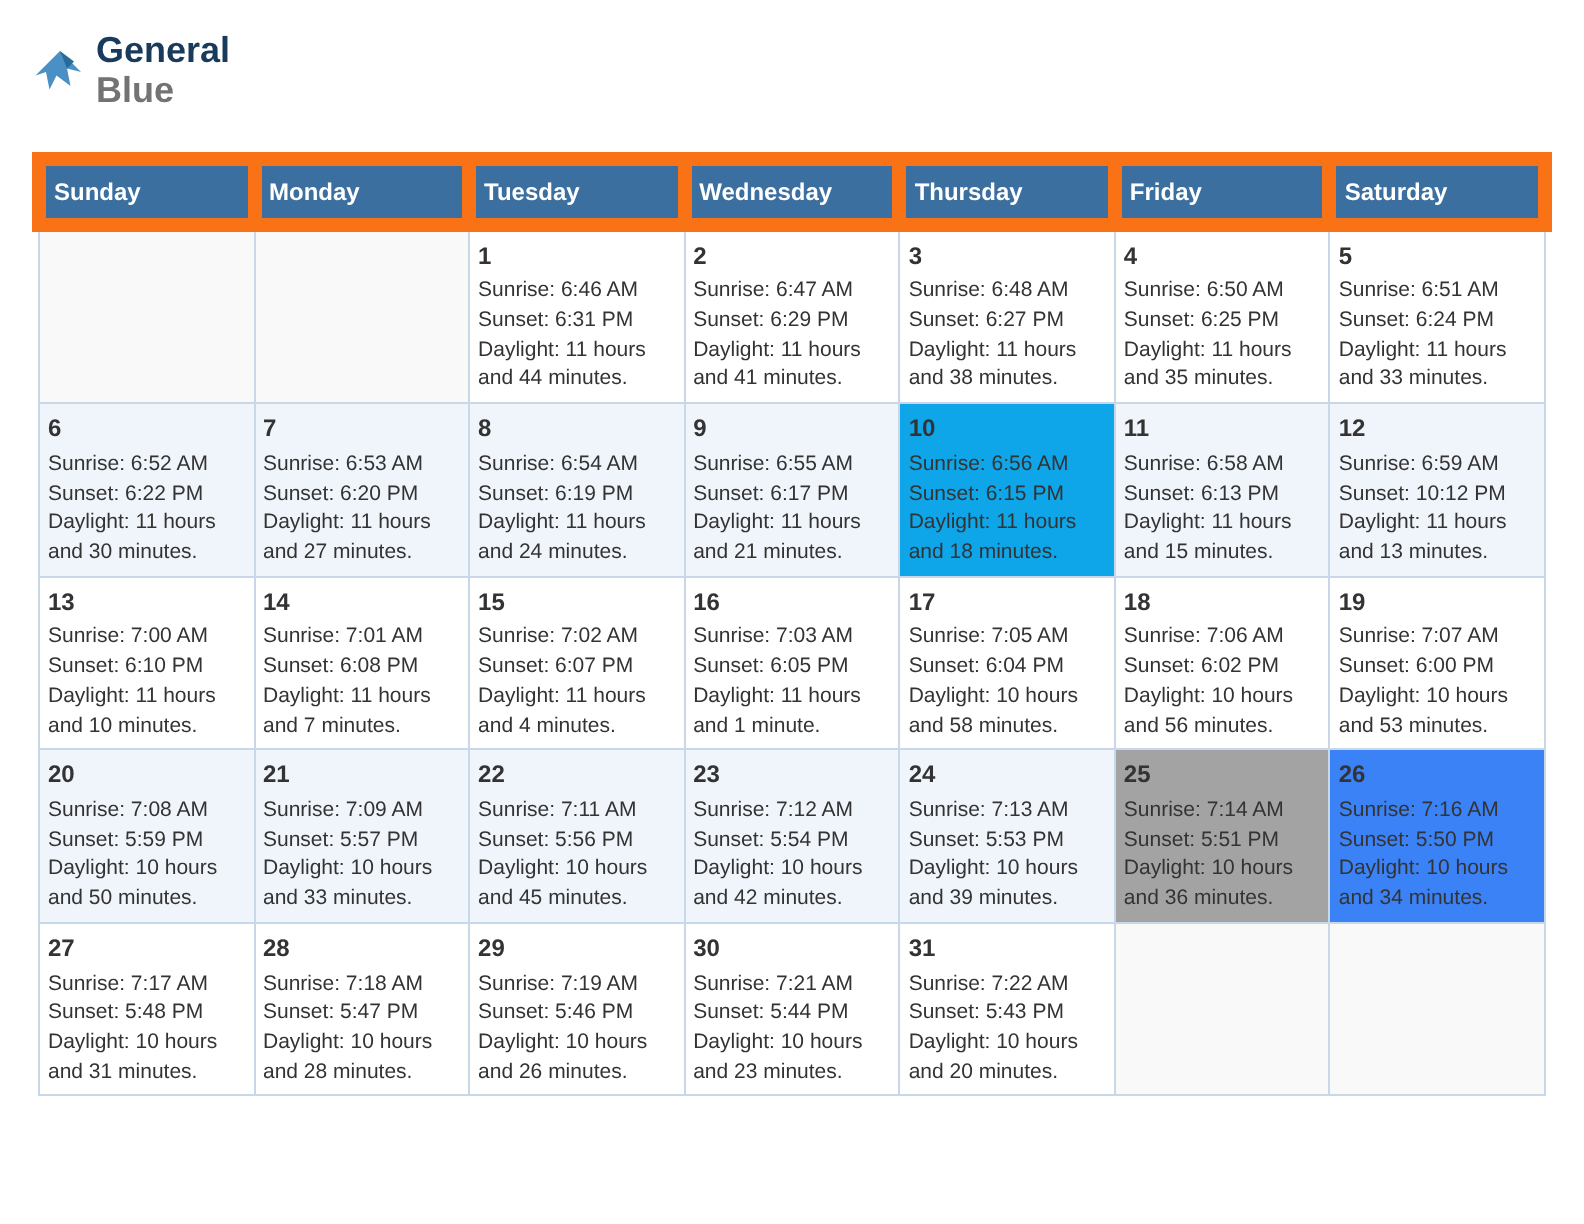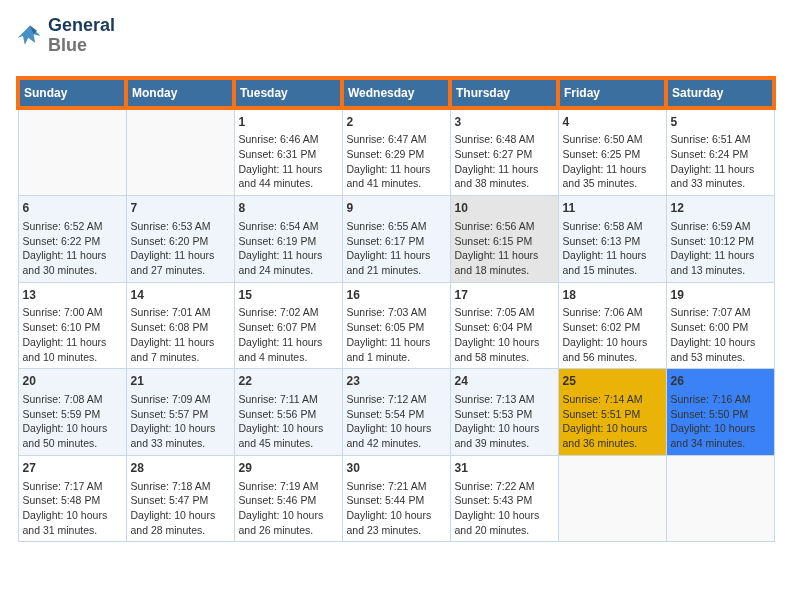--- a/index.html
+++ b/index.html
@@ -50,21 +50,21 @@
       margin-top: 8px;
       font-size: 11px;
     }
     .calendar th {
       background: #3b6fa0;
       color: #fff;
       padding: 6px 4px;
       text-align: left;
       font-size: 12px;
       font-weight: bold;
-      border: 4px solid #f97316;
+      border: 7px solid #f97316;
     }
     .calendar td {
       border: 1px solid #c8d8e8;
       vertical-align: top;
       padding: 4px;
       width: 108px;
       min-height: 80px;
       background: #fff;
       color: #333;
       line-height: 1.4;
@@ -171,21 +171,21 @@
           <div class="cell-content">Sunrise: 6:54 AM</div>
           <div class="cell-content">Sunset: 6:19 PM</div>
           <div class="cell-content">Daylight: 11 hours and 24 minutes.</div>
         </td>
         <td style="background: rgb(240, 245, 251);">
           <span class="day-num">9</span>
           <div class="cell-content">Sunrise: 6:55 AM</div>
           <div class="cell-content">Sunset: 6:17 PM</div>
           <div class="cell-content">Daylight: 11 hours and 21 minutes.</div>
         </td>
-        <td style="background: #e5e5e5;">
+        <td style="background: #0ea5e9;">
           <span class="day-num">10</span>
           <div class="cell-content">Sunrise: 6:56 AM</div>
           <div class="cell-content">Sunset: 6:15 PM</div>
           <div class="cell-content">Daylight: 11 hours and 18 minutes.</div>
         </td>
         <td style="background: rgb(240, 245, 251);">
           <span class="day-num">11</span>
           <div class="cell-content">Sunrise: 6:58 AM</div>
           <div class="cell-content">Sunset: 6:13 PM</div>
           <div class="cell-content">Daylight: 11 hours and 15 minutes.</div>
@@ -265,21 +265,21 @@
           <div class="cell-content">Sunrise: 7:12 AM</div>
           <div class="cell-content">Sunset: 5:54 PM</div>
           <div class="cell-content">Daylight: 10 hours and 42 minutes.</div>
         </td>
         <td style="background: rgb(240, 245, 251);">
           <span class="day-num">24</span>
           <div class="cell-content">Sunrise: 7:13 AM</div>
           <div class="cell-content">Sunset: 5:53 PM</div>
           <div class="cell-content">Daylight: 10 hours and 39 minutes.</div>
         </td>
-        <td style="background: #eab308;">
+        <td style="background: #a3a3a3;">
           <span class="day-num">25</span>
           <div class="cell-content">Sunrise: 7:14 AM</div>
           <div class="cell-content">Sunset: 5:51 PM</div>
           <div class="cell-content">Daylight: 10 hours and 36 minutes.</div>
         </td>
         <td style="background: #3b82f6;">
           <span class="day-num">26</span>
           <div class="cell-content">Sunrise: 7:16 AM</div>
           <div class="cell-content">Sunset: 5:50 PM</div>
           <div class="cell-content">Daylight: 10 hours and 34 minutes.</div>

